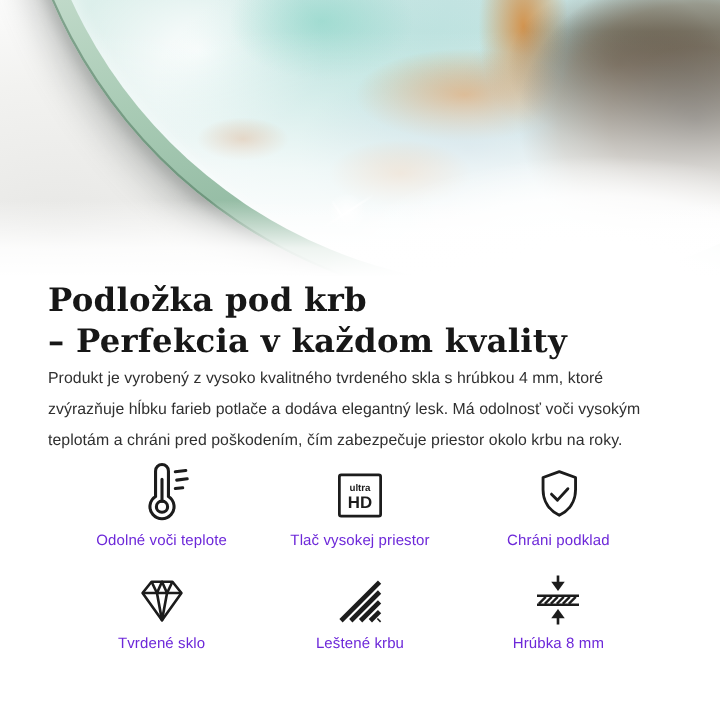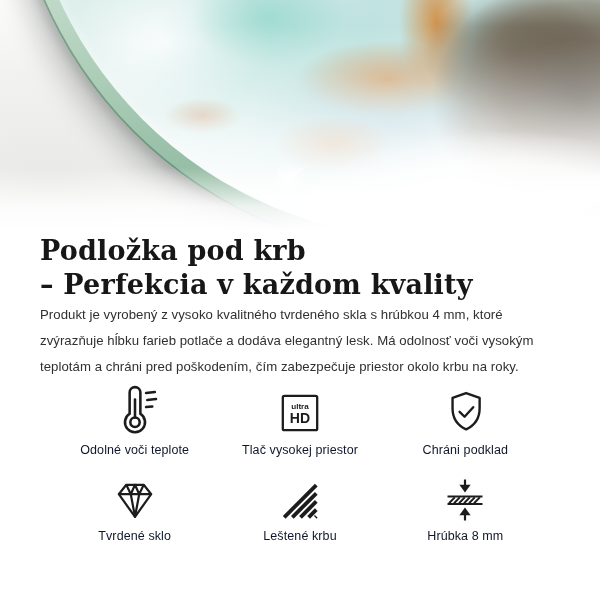--- a/index.html
+++ b/index.html
@@ -44,21 +44,21 @@
   .content{padding:4px 40px 0 40px;}
   h1{margin:0;font-family:"DejaVu Serif","Liberation Serif",serif;font-weight:400;
      font-size:27px;line-height:34px;color:#171717;letter-spacing:.2px;}
   h1 span{display:block;font-weight:bold;}
   .desc{margin:0 0 0;font-size:13.2px;line-height:26px;color:#303030;max-width:524px;letter-spacing:.05px;}
 
   
   .features{display:grid;grid-template-columns:repeat(3,1fr);row-gap:18px;margin:10px 12px 0 12px;}
   .feature{display:flex;flex-direction:column;align-items:center;}
   .icon-box{height:48px;display:flex;align-items:flex-end;justify-content:center;}
-  .flabel{margin-top:5px;font-size:12.5px;line-height:15px;color:#0f172a;letter-spacing:.1px;}
+  .flabel{margin-top:5px;font-size:12.5px;line-height:15px;color:#6d28d9;letter-spacing:.1px;}
   svg{display:block;}
   .ink{stroke:#1c1c1c;fill:none;stroke-width:2.2;}
   .ink-fill{fill:#1c1c1c;stroke:none;}
   .hd-small{font-family:"Liberation Sans",sans-serif;font-size:7.8px;font-weight:700;fill:#1c1c1c;}
   .hd-big{font-family:"Liberation Sans",sans-serif;font-size:13.5px;font-weight:800;fill:#1c1c1c;}
 </style>
 </head>
 <body>
 
 <div class="page">

